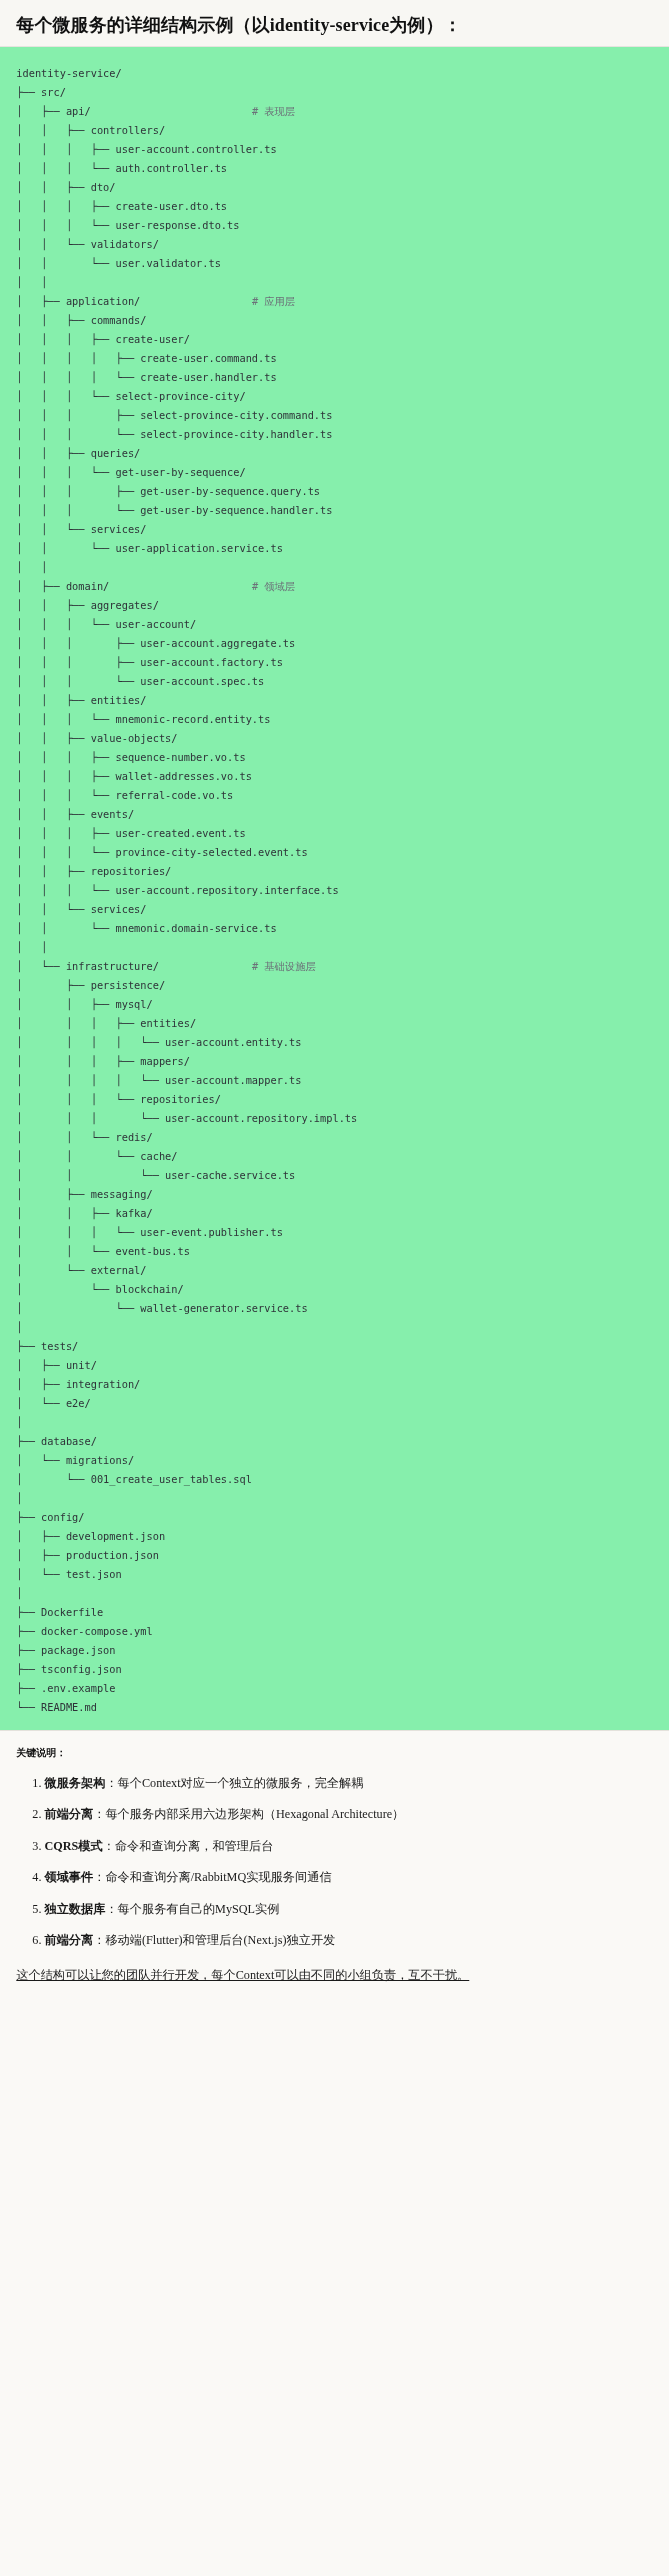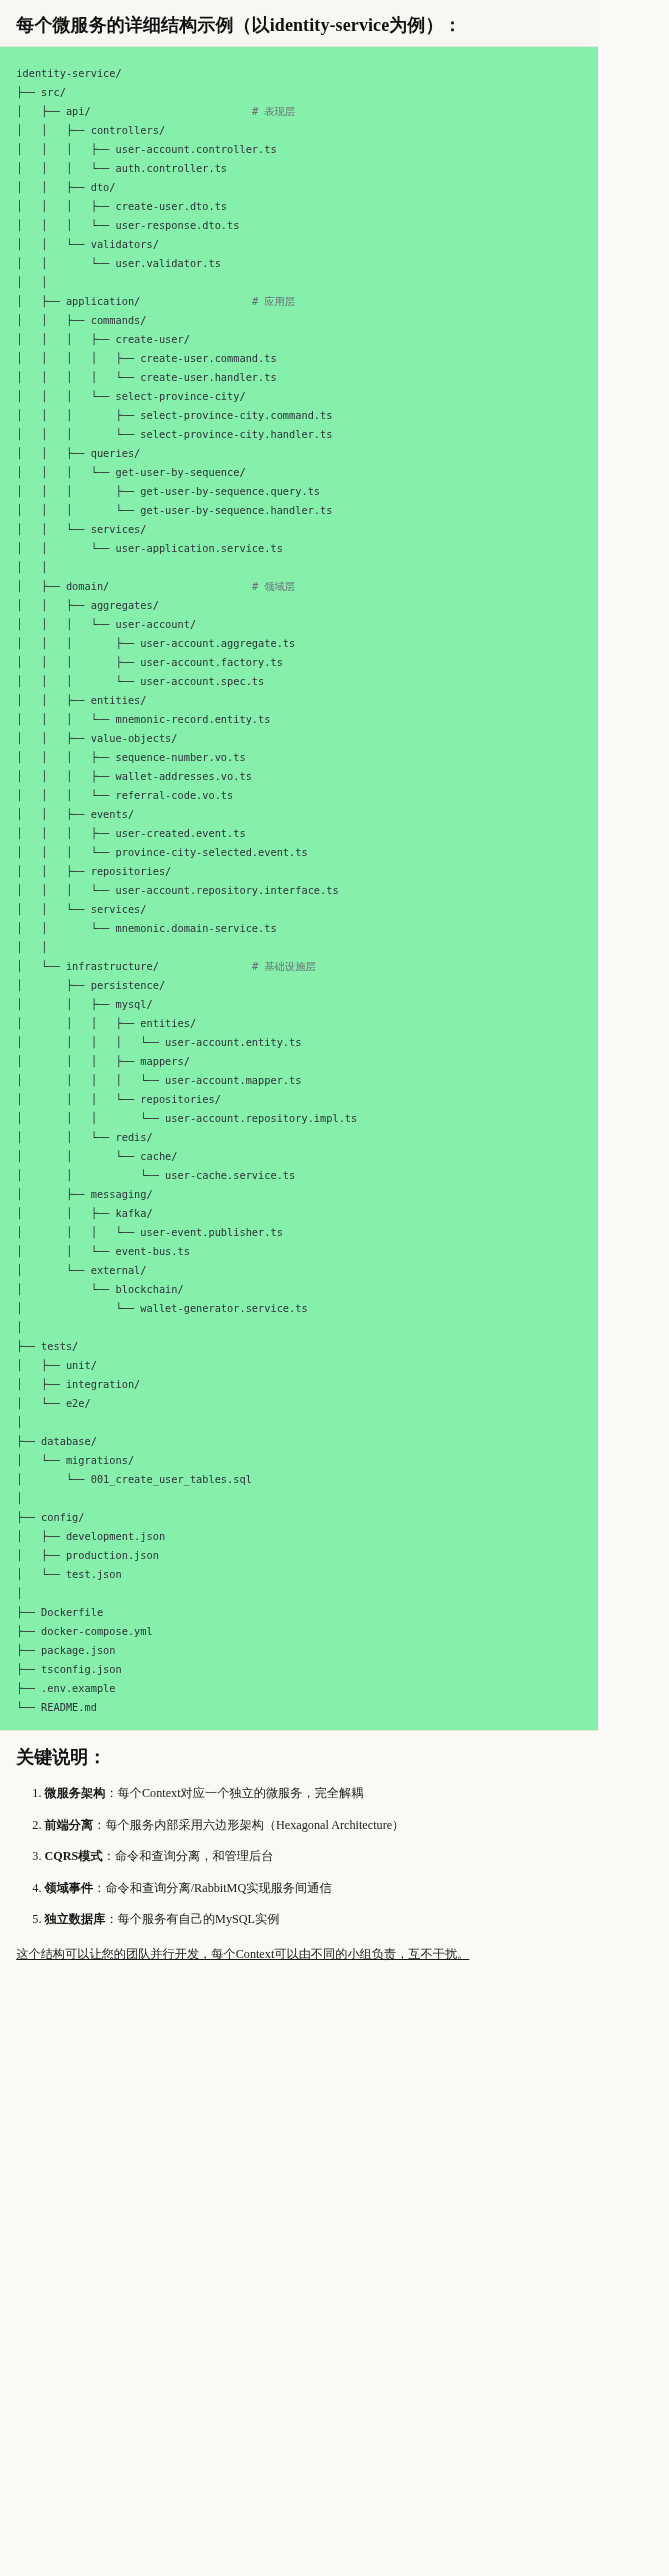--- a/index.html
+++ b/index.html
@@ -7,21 +7,21 @@
     padding: 0;
     background: #faf9f6;
   }
   body {
     width: 669px;
     font-family: "Liberation Sans", sans-serif;
     color: #1a1a1a;
     -webkit-font-smoothing: antialiased;
   }
   .page {
-    width: 598px;
+    width: 669px;
     box-sizing: border-box;
     background: #faf9f6;
     padding: 0;
   }
   
   .header {
     padding: 13.8px 16.3px 10px 16.3px;
     box-sizing: border-box;
     border-bottom: 0.6px solid #e6e4df;
     background: #f8f7f3;
@@ -64,21 +64,21 @@
   }
   
   .notes {
     padding: 15px 16.3px 16.3px 16.3px;
     box-sizing: border-box;
     background: #faf9f6;
   }
   .notes-heading {
     font-family: "Liberation Serif", serif;
     font-weight: bold;
-    font-size: 18px;
+    font-size: 10px;
     color: #111111;
     margin: 0 0 12.5px 0;
     line-height: 1.3;
   }
   ol.notes-list {
     margin: 16px;
     padding: 0;
     list-style: none;
   }
   ol.notes-list li {
@@ -208,18 +208,19 @@
   <hr class="divider">
 
   <div class="notes">
     <div class="notes-heading">关键说明：</div>
     <ol class="notes-list">
         <li><span class="num">1. </span><span class="term">微服务架构</span><span>：</span><span class="desc">每个Context对应一个独立的微服务，完全解耦</span></li>
         <li><span class="num">2. </span><span class="term">前端分离</span><span>：</span><span class="desc">每个服务内部采用六边形架构（Hexagonal Architecture）</span></li>
         <li><span class="num">3. </span><span class="term">CQRS模式</span><span>：</span><span class="desc">命令和查询分离，和管理后台</span></li>
         <li><span class="num">4. </span><span class="term">领域事件</span><span>：</span><span class="desc">命令和查询分离/RabbitMQ实现服务间通信</span></li>
         <li><span class="num">5. </span><span class="term">独立数据库</span><span>：</span><span class="desc">每个服务有自己的MySQL实例</span></li>
+        <li><span class="num">6. </span><span class="term">前端分离</span><span>：</span><span class="desc">移动端(Flutter)和管理后台(Next.js)独立开发</span></li>
       </ol>
     <div class="closing">这个结构可以让您的团队并行开发，每个Context可以由不同的小组负责，互不干扰。</div>
   </div>
 
 </div>
 
 
 </body></html>

